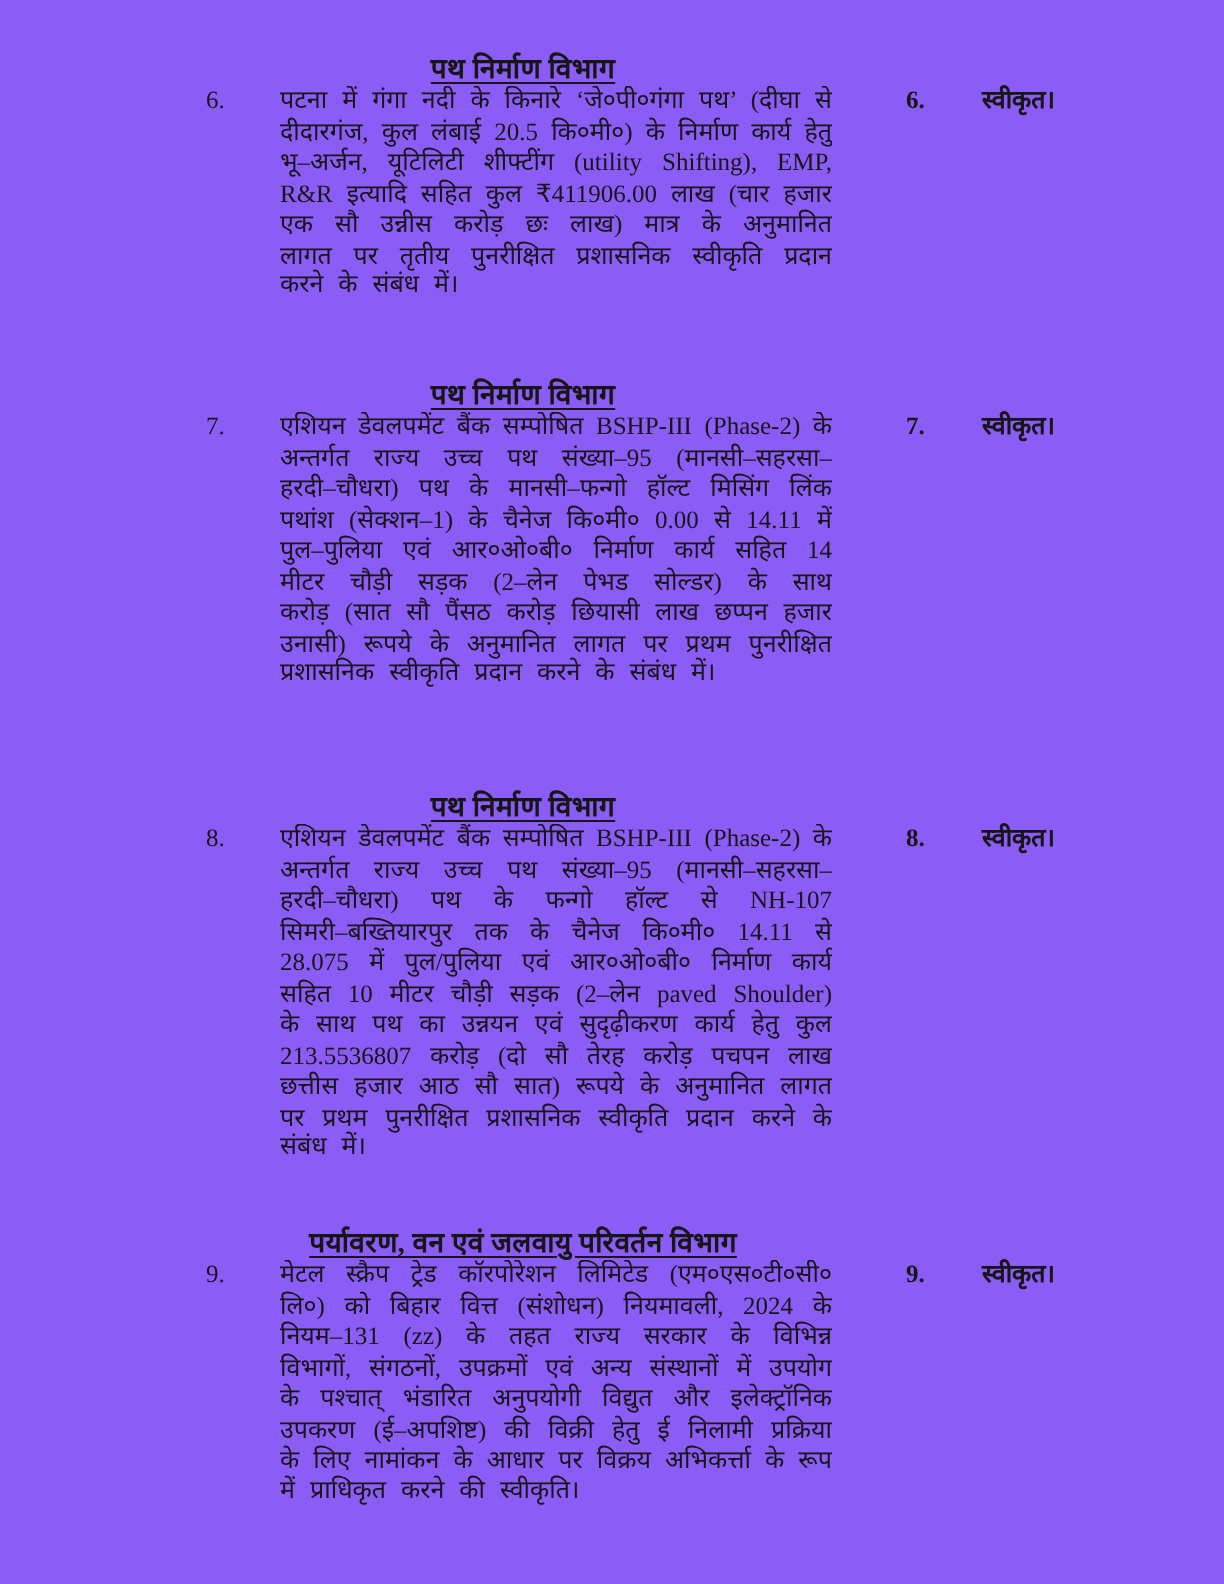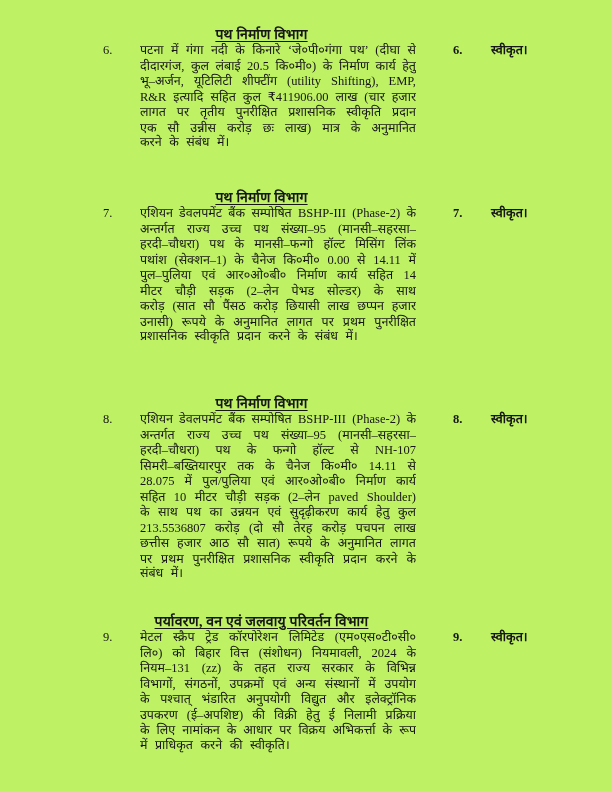--- a/index.html
+++ b/index.html
@@ -6,21 +6,21 @@
   body {
     width: 612px; height: 792px;
     background: #ffffff;
     font-family: "Liberation Serif", "DejaVu Sans", sans-serif;
     color: #161616;
     -webkit-font-smoothing: antialiased;
   }
   .page {
     position: relative;
     width: 612px; height: 792px;
-    background: #bef264;
+    background: #8b5cf6;
     overflow: hidden;
   }
   .sec { position: absolute; left: 0; width: 612px; }
   .heading {
     position: absolute;
     left: 125px; top: 0; width: 273px;
     text-align: center;
     font-size: 14px;
     font-weight: 700;
     white-space: nowrap;
@@ -72,22 +72,22 @@
 <div class="page">
 
   <section class="sec" style="top:24px">
     <div class="heading">पथ निर्माण विभाग</div>
     <div class="num-left">6.</div>
     <div class="para">
         <div class="line">पटना में गंगा नदी के किनारे ‘जे०पी०गंगा पथ’ (दीघा से</div>
         <div class="line">दीदारगंज, कुल लंबाई 20.5 कि०मी०) के निर्माण कार्य हेतु</div>
         <div class="line">भू–अर्जन, यूटिलिटी शीफ्टींग (utility Shifting), EMP,</div>
         <div class="line">R&amp;R इत्यादि सहित कुल ₹411906.00 लाख (चार हजार</div>
+        <div class="line">एक सौ उन्नीस करोड़ छः लाख) मात्र के अनुमानित</div>
         <div class="line">लागत पर तृतीय पुनरीक्षित प्रशासनिक स्वीकृति प्रदान</div>
-        <div class="line">एक सौ उन्नीस करोड़ छः लाख) मात्र के अनुमानित</div>
         <div class="line last">करने के संबंध में।</div>
       </div>
     <div class="num-right">6.</div>
     <div class="status">स्वीकृत।</div>
   </section>
 
   <section class="sec" style="top:187px">
     <div class="heading">पथ निर्माण विभाग</div>
     <div class="num-left">7.</div>
     <div class="para">

